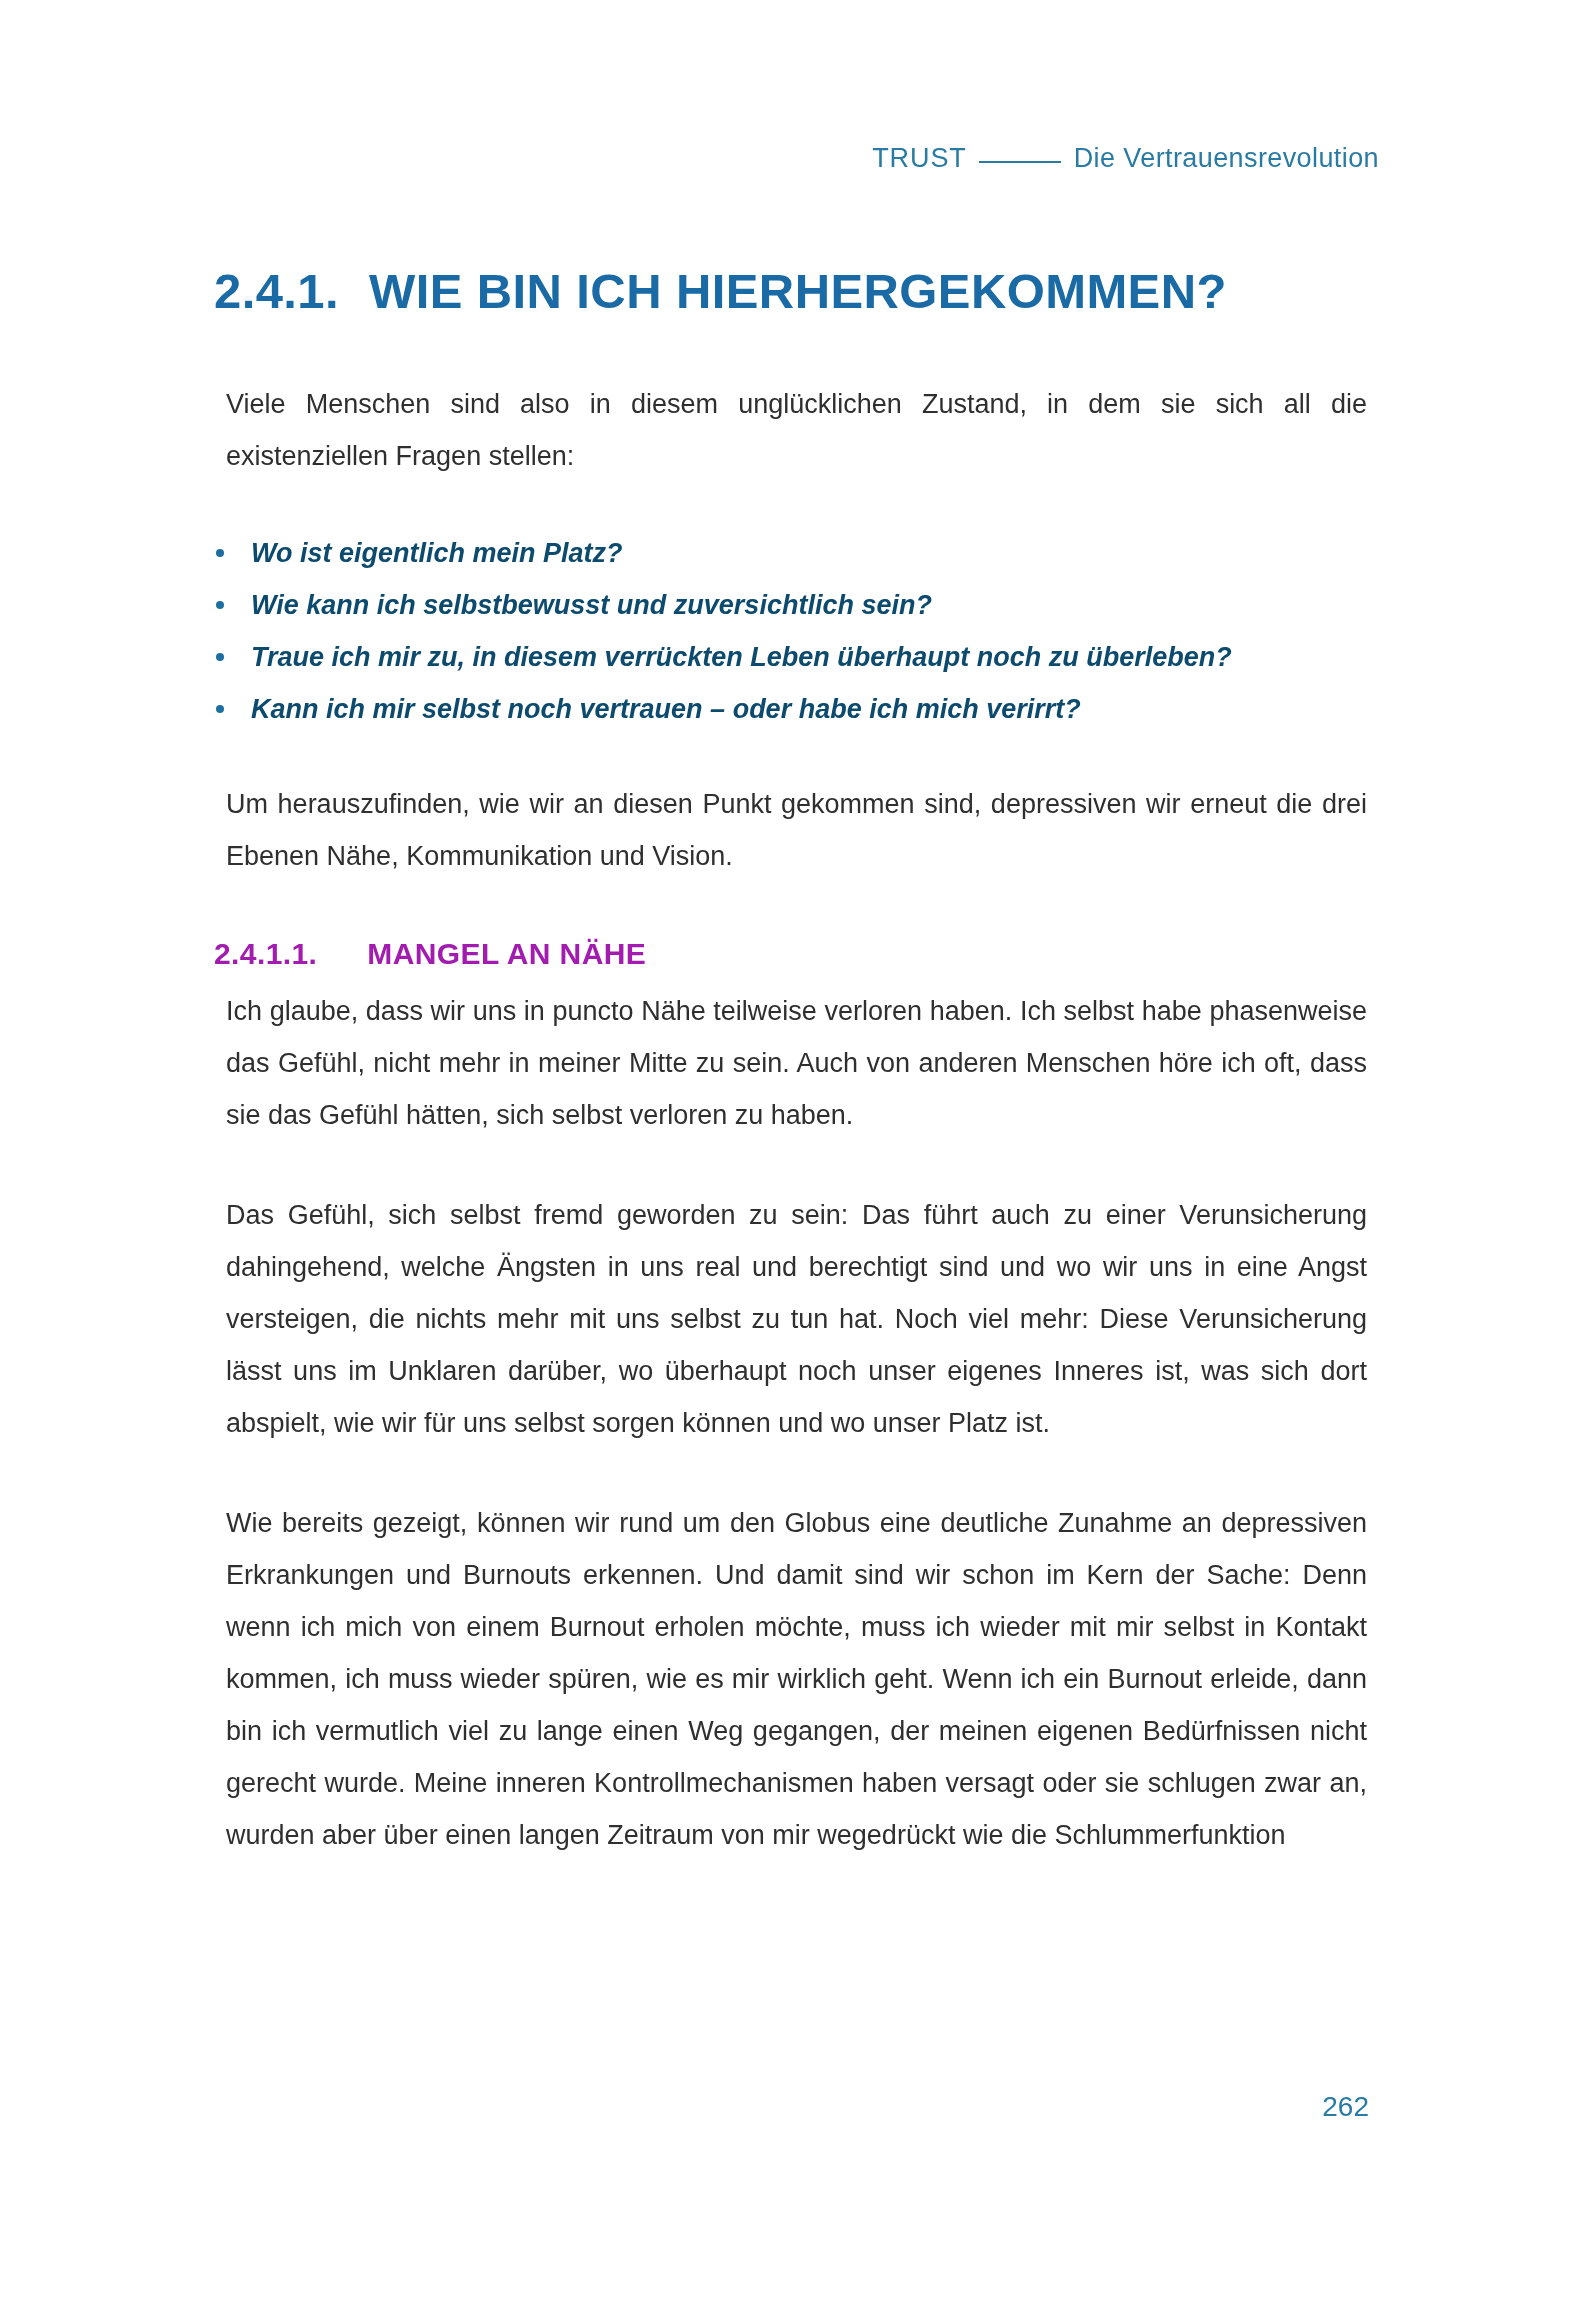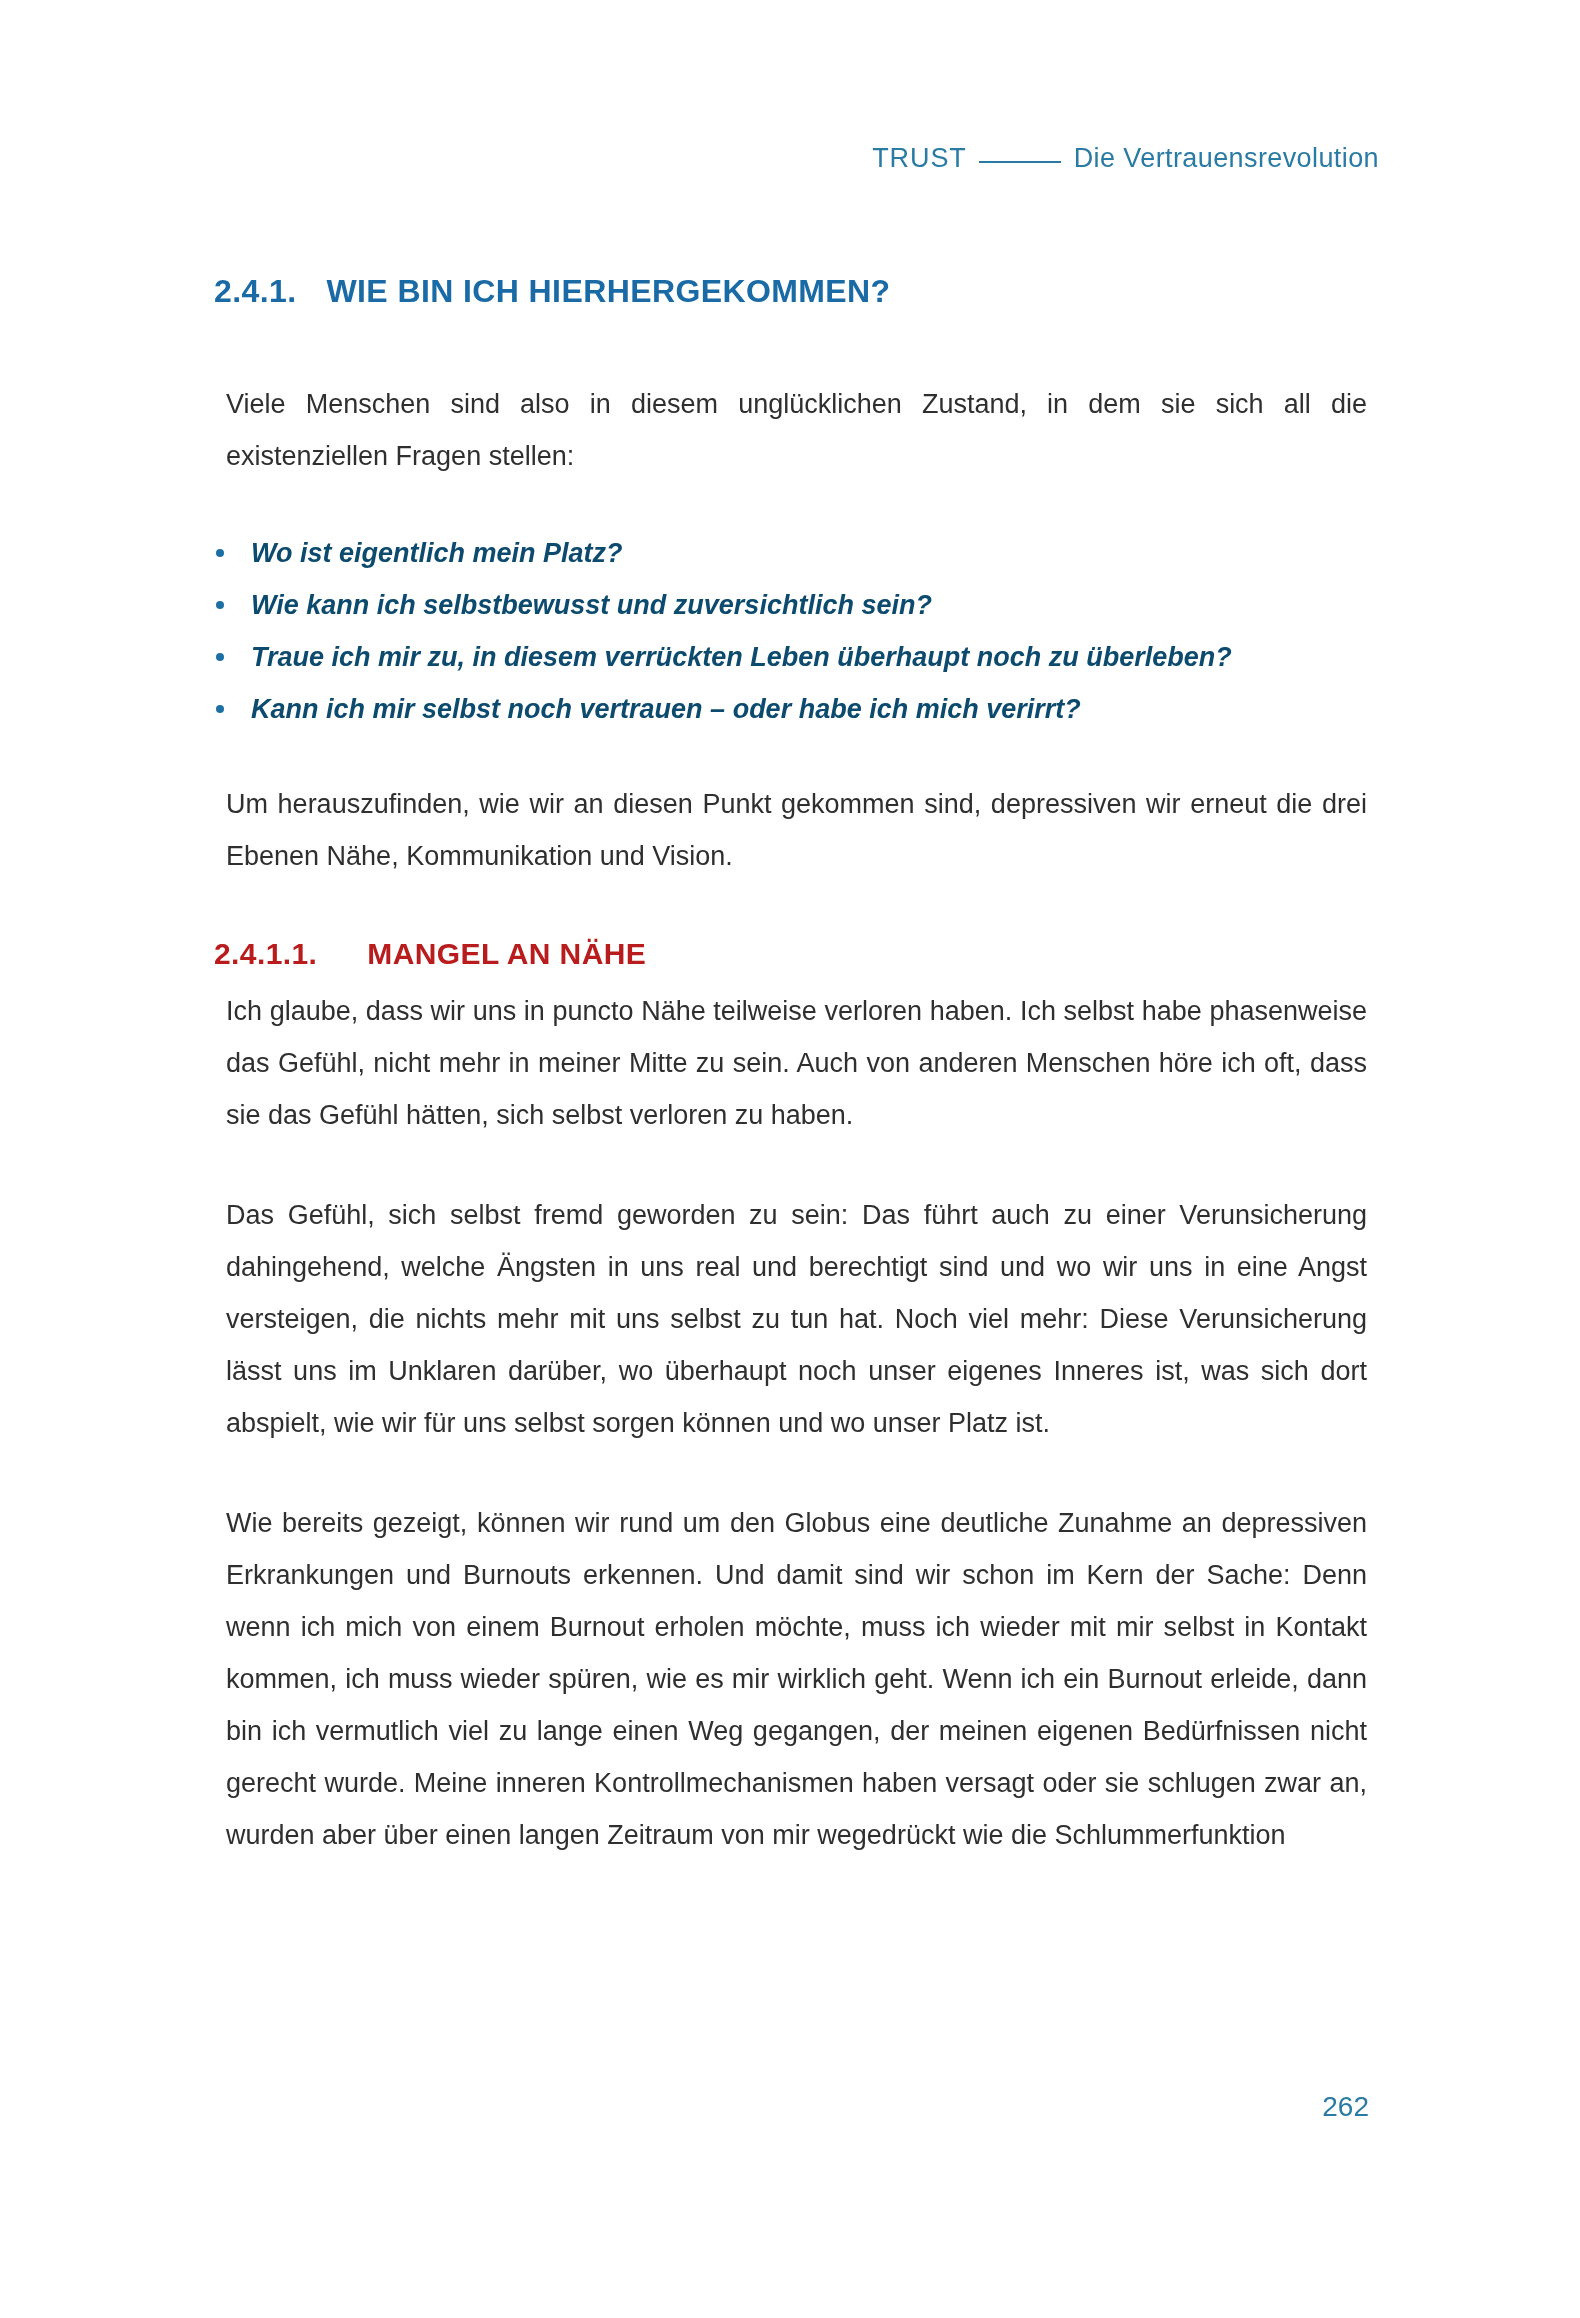--- a/index.html
+++ b/index.html
@@ -35,21 +35,21 @@
     width: 82px;
     height: 1.8px;
     background: #2a7ba3;
     vertical-align: 4.5px;
     margin: 0 12.5px;
   }
 
   
   h1.section-heading {
     margin: 91px 0 0 0;
-    font-size: 32px;
+    font-size: 49px;
     line-height: 50px;
     font-weight: bold;
     color: #1a6aa5;
     letter-spacing: 0.4px;
     white-space: nowrap;
   }
   h1.section-heading .h-num { margin-right: 30px; }
 
   
   p.body-par {
@@ -86,21 +86,21 @@
     border-radius: 50%;
     background: #1d6fa3;
   }
 
   
   h2.sub-heading {
     margin: 52px 0 7.1px 0;
     font-size: 30px;
     line-height: 39px;
     font-weight: bold;
-    color: #b91c1c;
+    color: #a21caf;
     letter-spacing: 0.4px;
     white-space: nowrap;
   }
   h2.sub-heading .h-num { margin-right: 50px; }
 
   
   .page-number {
     position: absolute;
     right: 212px;
     bottom: 159px;

